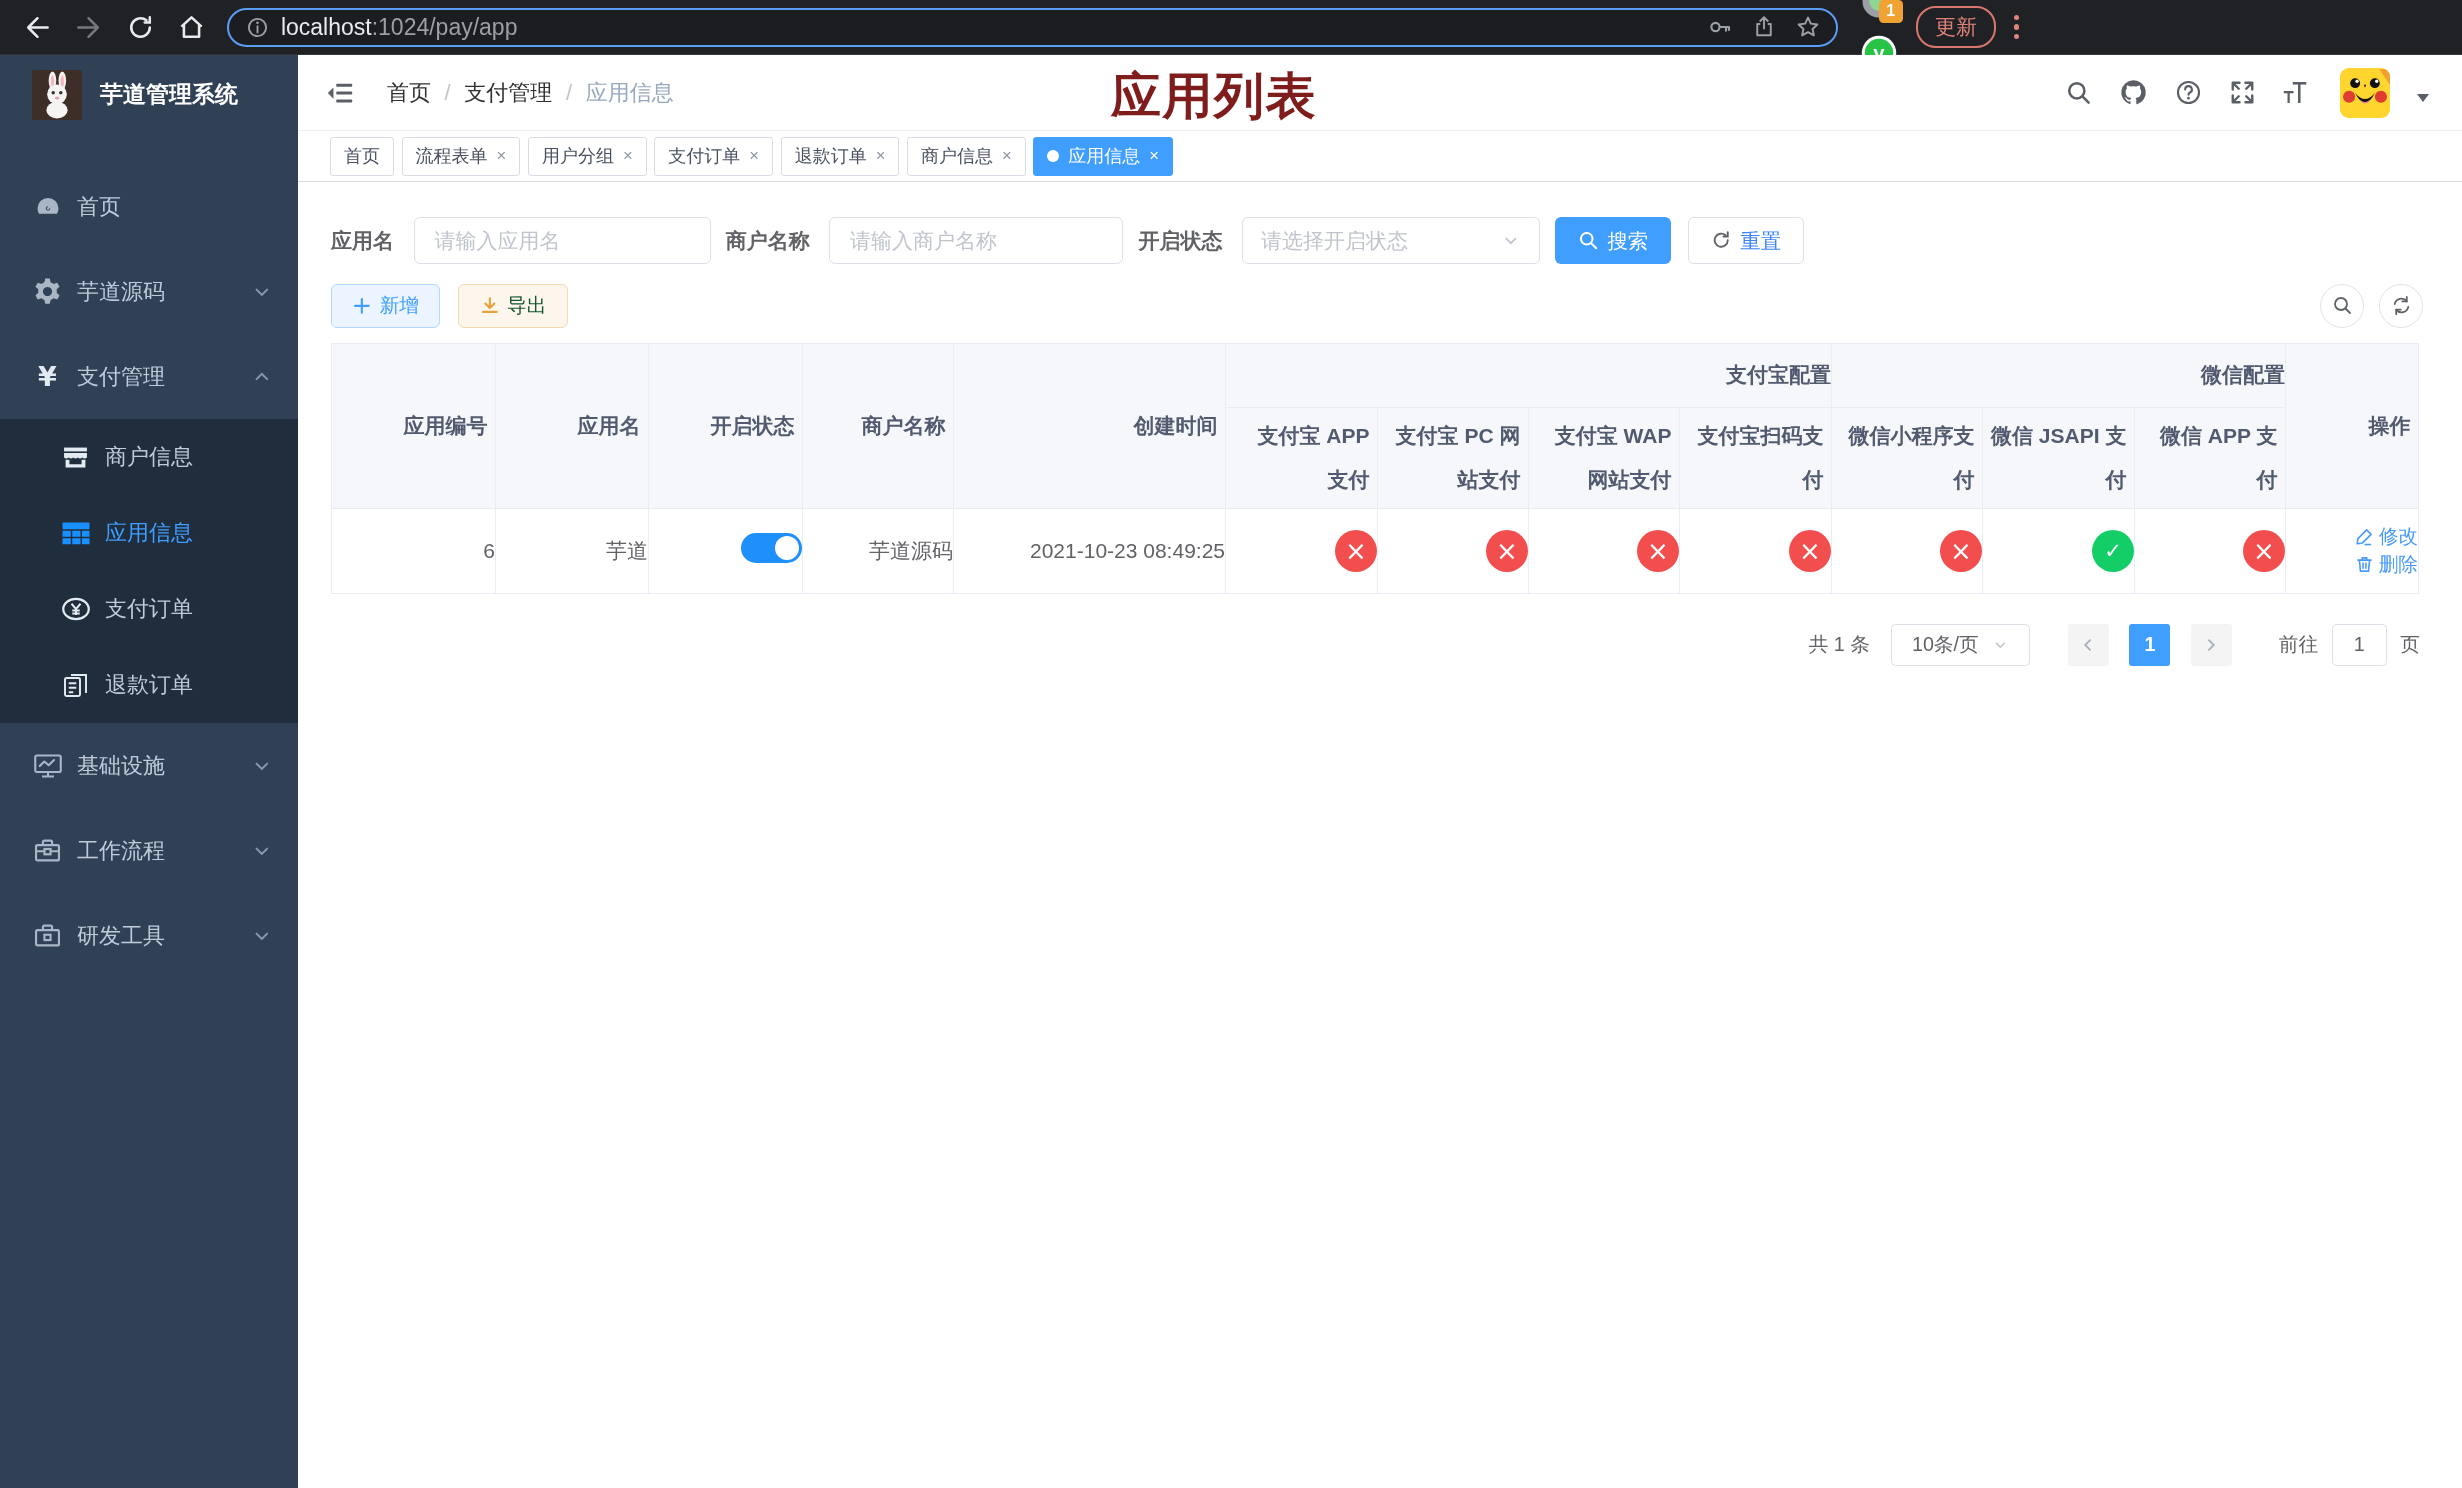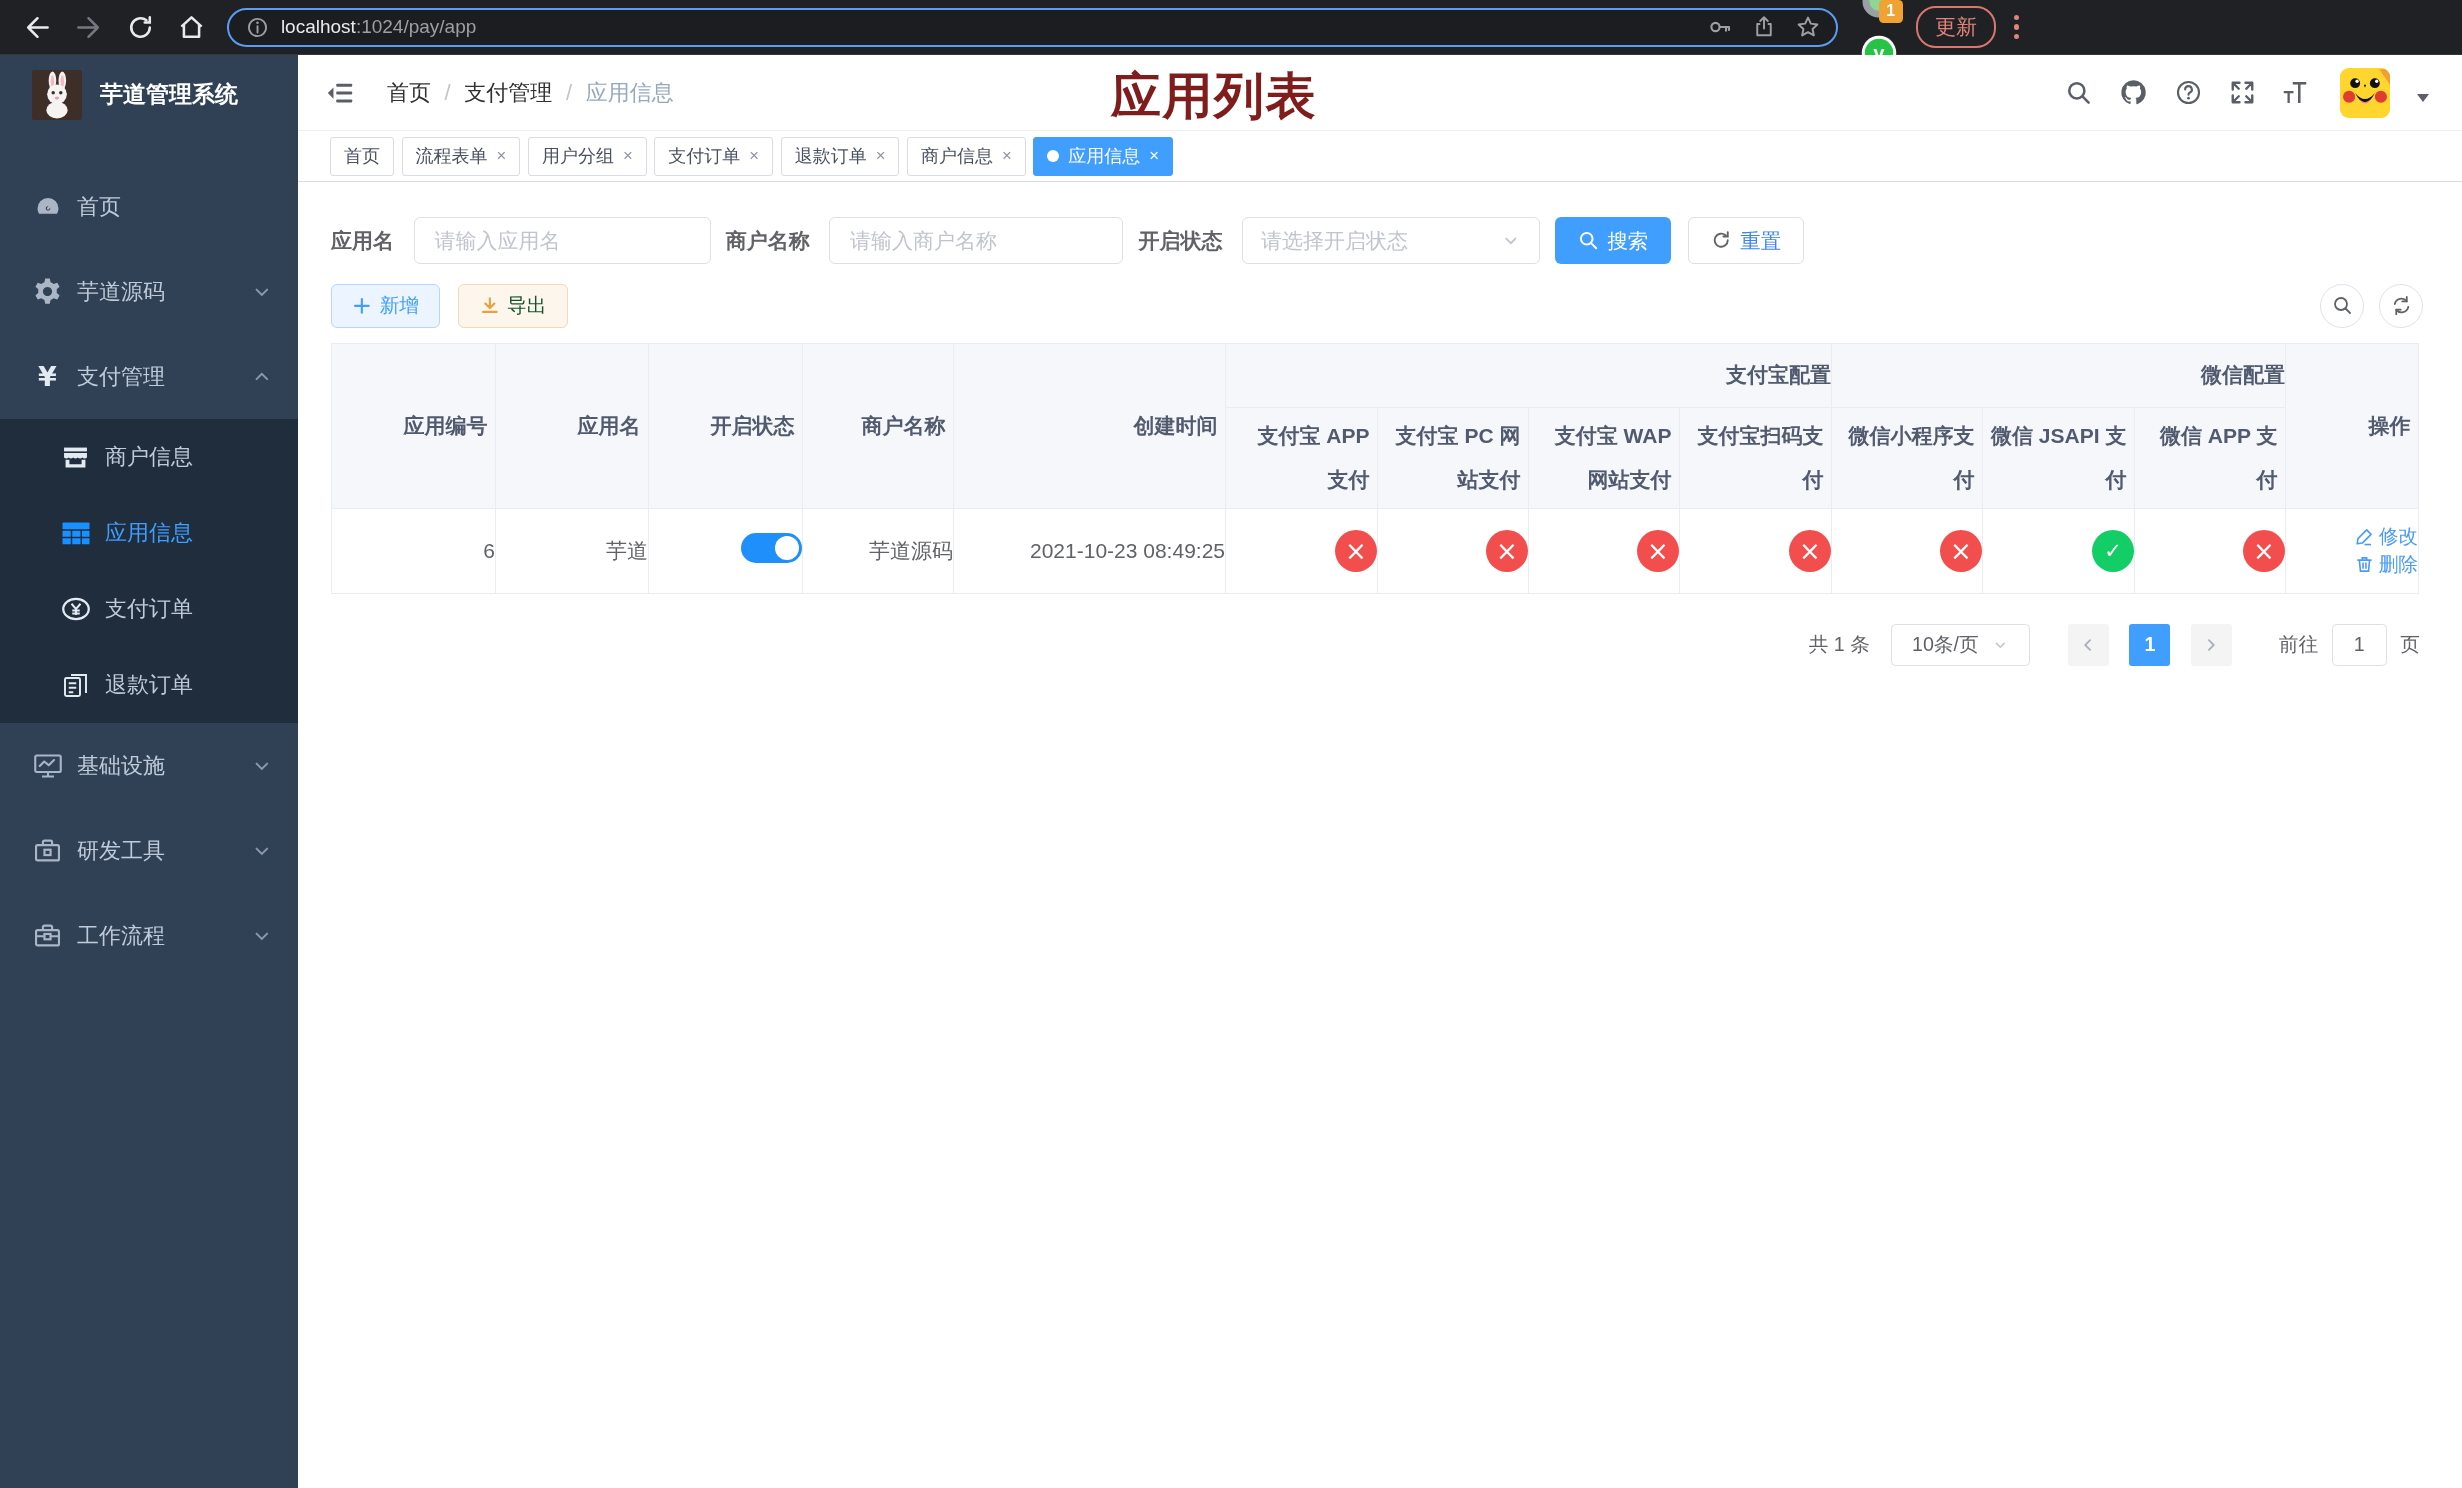--- a/index.html
+++ b/index.html
@@ -10,21 +10,21 @@
 
   
   .chrome { height:55px; background:#202124; display:flex; align-items:center;
     padding:0 13.6px; gap:4.5px; border-bottom:0.8px solid #35363a; }
   .chrome-btn { width:47px; height:47px; border-radius:50%; display:flex;
     align-items:center; justify-content:center; color:#e8eaed; flex-shrink:0; }
   .chrome-btn.disabled { color:#747980; }
   .url-bar { flex:1; max-width:1611px; height:39px; margin-left:7.6px; border-radius:20.4px;
     background:#1c1d20; border:2.3px solid #5b9cf5; display:flex; align-items:center;
     padding:0 16.7px; gap:12px; }
-  .url-text { font-size:19px; color:#e8eaed; white-space:nowrap; flex:1; }
+  .url-text { font-size:23px; color:#e8eaed; white-space:nowrap; flex:1; }
   .url-text .dim { color:#9aa0a6; }
   .url-icons { display:flex; align-items:center; gap:19.7px; color:#9aa0a6; }
   .ext-row { display:flex; align-items:center; gap:15px; margin-left:18px;flex-direction:column; }
   .ext { position:relative; width:36px; height:36px; display:flex; align-items:center;
     justify-content:center; flex-shrink:0; }
   .ext-badge { position:absolute; right:-6px; bottom:-3px; min-width:24px; height:23px;
     border-radius:4.5px; color:#fff; font-size:16px; font-weight:bold; display:flex;
     align-items:center; justify-content:center; padding:0 3px; }
   .badge-red { background:#e53935; }
   .badge-orange { background:#f0a232; }
@@ -391,41 +391,41 @@
               <path d="M6 10 L13 17 L20 10"></path>
             </svg>
         </span>
       </div>
 
       <div class="menu-item">
         <span class="mi-icon">
           <svg width="29" height="29" viewBox="0 0 38 38" fill="none" stroke="currentColor" stroke-width="2.8">
               <rect x="4" y="12" width="30" height="20" rx="2"></rect>
               <path d="M13 12 V8 a2 2 0 0 1 2 -2 h8 a2 2 0 0 1 2 2 v4"></path>
-              <rect x="15" y="18" width="8" height="7"></rect>
-            </svg>
-        </span>
-        <span class="mi-label">研发工具</span>
+              <path d="M4 20 h12 M22 20 h12"></path>
+              <rect x="15" y="17" width="8" height="7"></rect>
+            </svg>
+        </span>
+        <span class="mi-label">工作流程</span>
         <span class="mi-arrow">
           <svg width="19.7" height="19.7" viewBox="0 0 26 26" fill="none" stroke="currentColor" stroke-width="2.6" stroke-linecap="round">
               <path d="M6 10 L13 17 L20 10"></path>
             </svg>
         </span>
       </div>
 
       <div class="menu-item">
         <span class="mi-icon">
           <svg width="29" height="29" viewBox="0 0 38 38" fill="none" stroke="currentColor" stroke-width="2.8">
               <rect x="4" y="12" width="30" height="20" rx="2"></rect>
               <path d="M13 12 V8 a2 2 0 0 1 2 -2 h8 a2 2 0 0 1 2 2 v4"></path>
-              <path d="M4 20 h12 M22 20 h12"></path>
-              <rect x="15" y="17" width="8" height="7"></rect>
-            </svg>
-        </span>
-        <span class="mi-label">工作流程</span>
+              <rect x="15" y="18" width="8" height="7"></rect>
+            </svg>
+        </span>
+        <span class="mi-label">研发工具</span>
         <span class="mi-arrow">
           <svg width="19.7" height="19.7" viewBox="0 0 26 26" fill="none" stroke="currentColor" stroke-width="2.6" stroke-linecap="round">
               <path d="M6 10 L13 17 L20 10"></path>
             </svg>
         </span>
       </div>
     </div>
   </div>
 
   <div class="main">

